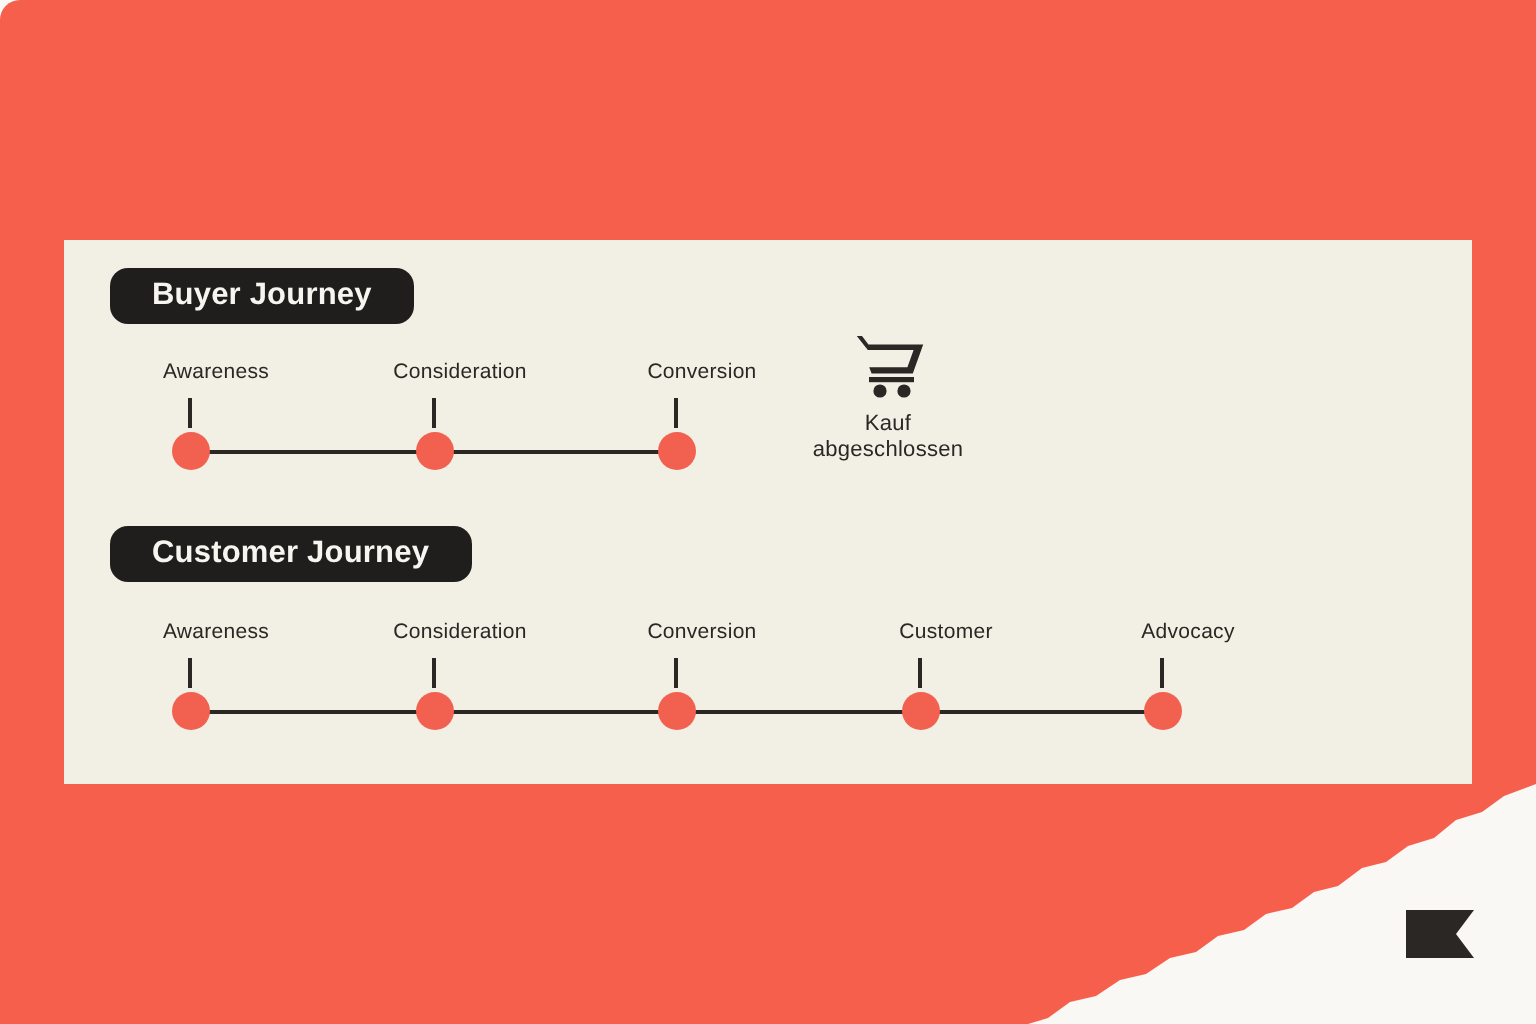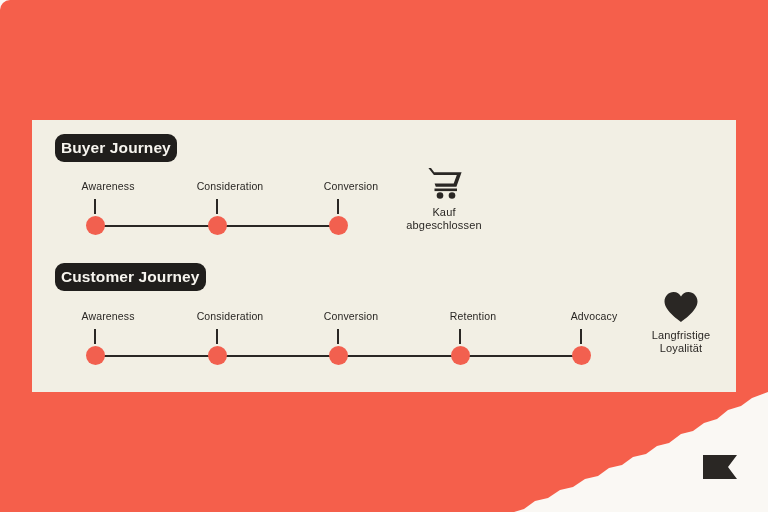--- a/index.html
+++ b/index.html
@@ -40,21 +40,21 @@
     position: absolute;
     display: inline-flex;
     align-items: center;
     justify-content: center;
     background: #201E1C;
     color: #F7F5EF;
     border-radius: 9px;
     font-size: 15.5px;
     font-weight: 700;
     letter-spacing: 0.1px;
-    padding: 0 6px;
+    padding: 0 21px;
     height: 28px;
     box-sizing: border-box;
     white-space: nowrap;
   }
   #pill-buyer    { left: 55px; top: 134px; }
   #pill-customer { left: 55px; top: 263px; }
 
   
   .journey-row {
     position: absolute;
@@ -214,39 +214,30 @@
       <div class="stage-dot"></div>
     </div>
 
     <div class="stage-node" style="left:338px;">
       <div class="stage-label">Conversion</div>
       <div class="stage-tick"></div>
       <div class="stage-dot"></div>
     </div>
 
     <div class="stage-node" style="left:460px;">
-      <div class="stage-label">Retention</div>
+      <div class="stage-label">Customer</div>
       <div class="stage-tick"></div>
       <div class="stage-dot"></div>
     </div>
 
     <div class="stage-node" style="left:581px;">
       <div class="stage-label">Advocacy</div>
       <div class="stage-tick"></div>
       <div class="stage-dot"></div>
     </div>
   </div>
 
-  <div class="outcome" id="outcome-loyalty">
-    <svg class="icon-svg" width="36" height="32" viewBox="0 0 36 32">
-      <path fill="#2A2724" d="M18,31 C18,31 1.5,20.2 1.5,10.6 C1.5,5.1 5.6,1 10.6,1 C14,1 16.7,2.9 18,5.6 C19.3,2.9 22,1 25.4,1 C30.4,1 34.5,5.1 34.5,10.6 C34.5,20.2 18,31 18,31 Z"></path>
-    </svg>
-    <div class="outcome-caption">
-      <span>Langfristige</span><br>
-      <span>Loyalität</span>
-    </div>
-  </div>
 
   <svg id="brand-flag" viewBox="0 0 34 24">
     <path fill="#2A2724" d="M0,0 H34 L25,12 L34,24 H0 Z"></path>
   </svg>
 
 </div>
 
 </body></html>

